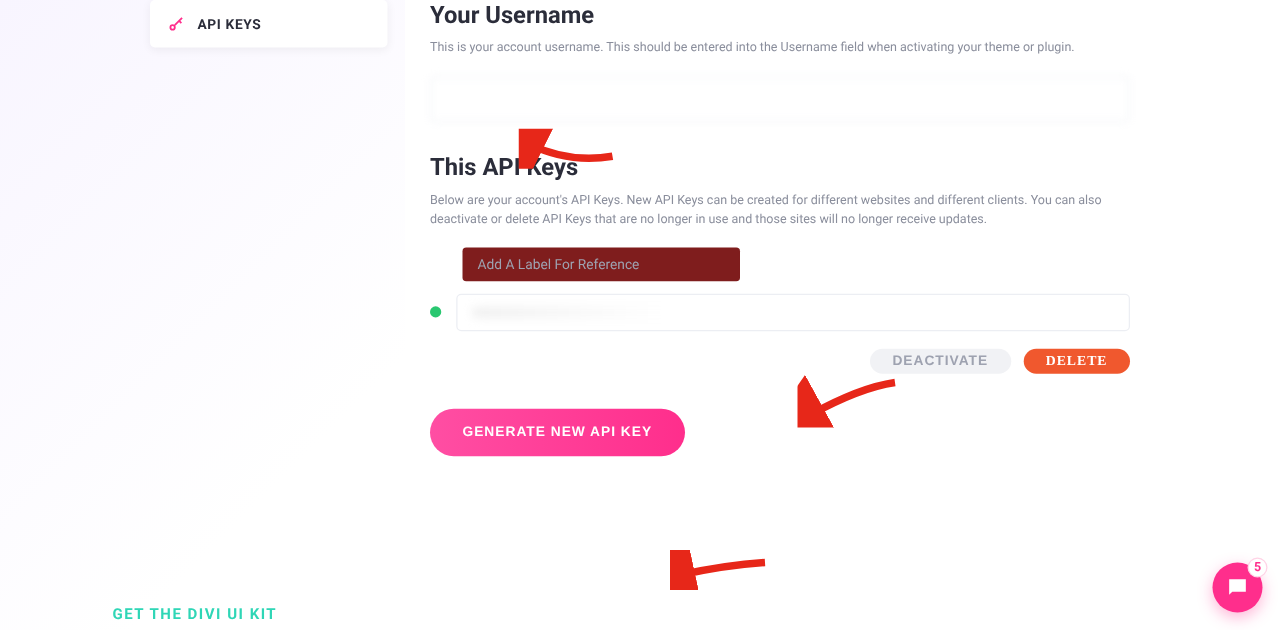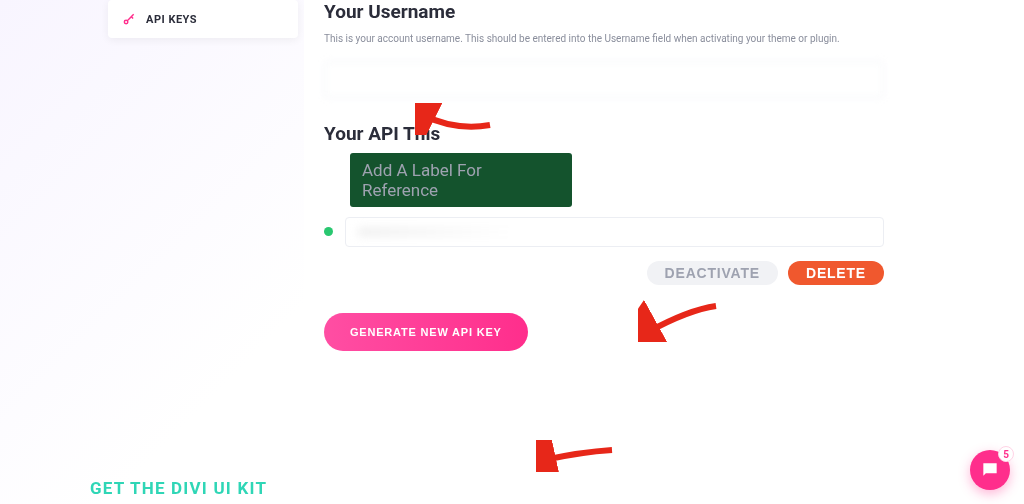--- a/index.html
+++ b/index.html
@@ -7,21 +7,21 @@
       font-family: -apple-system, BlinkMacSystemFont, "Segoe UI", Roboto, Helvetica, Arial, sans-serif;
       background: linear-gradient(135deg, #f8f5ff 0%, #ffffff 40%, #ffffff 100%);
       width: 1024px;
       height: 504px;
       position: relative;
       overflow: hidden;
     }
 
     .sidebar-nav {
       position: absolute;
-      left: 108px;
+      left: 120px;
       top: 0px;
       width: 190px;
     }
     .nav-item {
       background: #fff;
       border-radius: 4px;
       box-shadow: 0 2px 8px rgba(0,0,0,0.06);
       padding: 12px 14px;
       display: flex;
       align-items: center;
@@ -30,21 +30,21 @@
     .nav-item svg { width: 14px; height: 14px; }
     .nav-item span {
       font-size: 11px;
       font-weight: 700;
       letter-spacing: 0.5px;
       color: #2b2d3a;
     }
 
     .main-panel {
       position: absolute;
-      left: 304px;
+      left: 324px;
       top: 0;
       width: 600px;
       padding: 0 20px 30px 20px;
       background: #fff;
     }
 
     h2 {
       font-size: 19px;
       font-weight: 700;
       color: #2b2d3a;
@@ -74,24 +74,24 @@
       color: #2b2d3a;
       background: #fff;
     }
     .text-input.blurred {
       filter: blur(3px);
     }
 
     .section-gap { margin-top: 24px; }
 
     .label-pill {
-      background: #14532d;
+      background: #7f1d1d;
       padding: 7px 12px;
       border-radius: 3px;
-      font-size: 17px;
+      font-size: 11px;
       color: #9ea2b0;
       width: 222px;
       margin-left: 26px;
       margin-bottom: 10px;
     }
 
     .key-row {
       display: flex;
       align-items: center;
       gap: 12px;
@@ -122,55 +122,56 @@
 
     .key-actions {
       display: flex;
       justify-content: flex-end;
       gap: 10px;
       margin-bottom: 28px;
     }
 
     .btn {
       border: none;
-      font-size: 14px;
+      font-size: 11px;
       font-weight: 700;
       letter-spacing: 0.8px;
       padding: 4px 18px;
       border-radius: 20px;
       cursor: pointer;
     }
     .btn-deactivate {
       background: #f1f2f5;
       color: #9ea2b0;
     }
     .btn-delete {
       background: #f0582e;
       color: #fff;
+      font-family: Liberation Serif, serif;
     }
     .btn-generate {
       background: linear-gradient(90deg, #ff4ea3 0%, #ff2e8c 100%);
       color: #fff;
       font-size: 11px;
       padding: 13px 26px;
       border-radius: 24px;
     }
 
     
     .arrow {
       position: absolute;
       pointer-events: none;
     }
 
     
     .promo {
       position: absolute;
       left: 90px;
       bottom: 6px;
-      font-size: 17px;
+      font-size: 12px;
       font-weight: 700;
       letter-spacing: 1.2px;
       color: #2fd6b6;
     }
 
     
     .chat-bubble {
       position: absolute;
       right: 14px;
       bottom: 14px;
@@ -213,21 +214,22 @@
 </div>
 
 <div class="main-panel">
 
   <h2>Your Username</h2>
   <p class="section-desc">This is your account username. This should be entered into the Username field when activating your theme or plugin.</p>
   <input type="text" class="text-input blurred" style="color: rgb(204, 204, 204);" value="">
 
   <div class="section-gap"></div>
 
-  <h2>Your API This</h2>
+  <h2>This API Keys</h2>
+  <p class="section-desc">Below are your account's API Keys. New API Keys can be created for different websites and different clients. You can also deactivate or delete API Keys that are no longer in use and those sites will no longer receive updates.</p>
 
   <div class="label-pill">Add A Label For Reference</div>
 
   <div class="key-row">
     <div class="status-dot"></div>
     <div class="key-value">
       <div class="blur-inner"></div>
     </div>
   </div>
 

